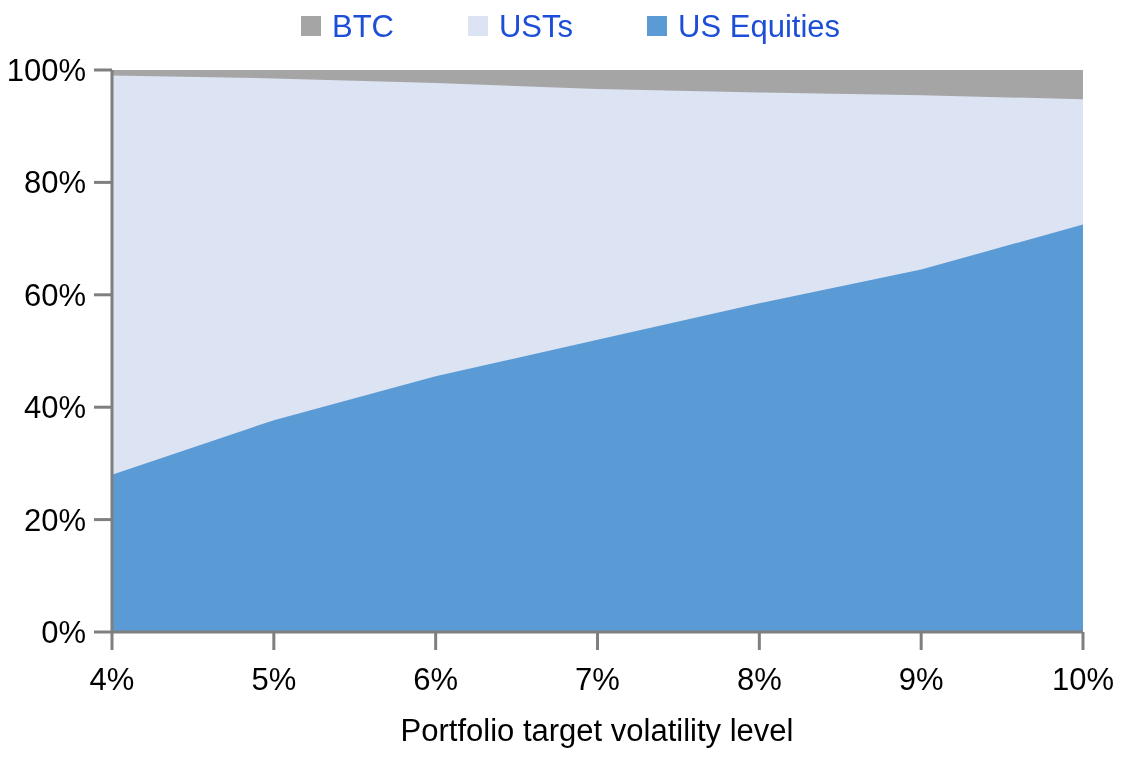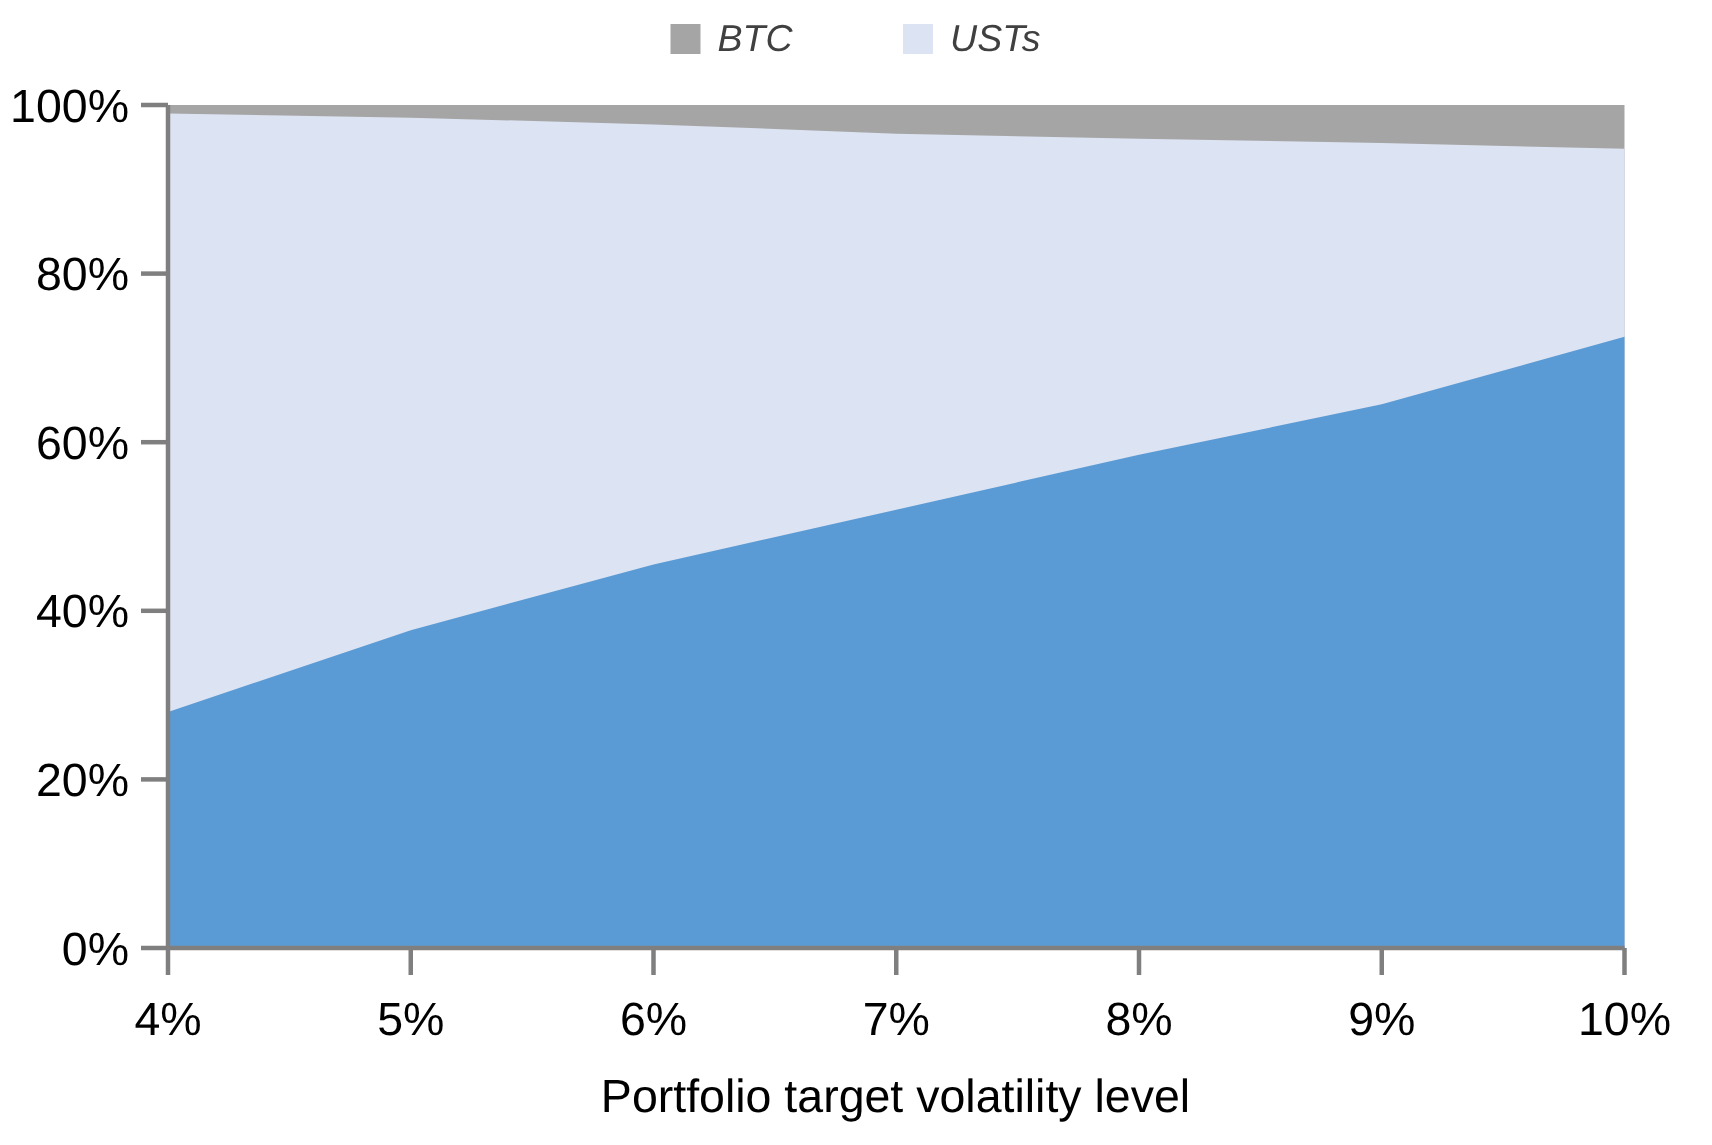--- a/index.html
+++ b/index.html
@@ -35,25 +35,24 @@
     display: flex;
     align-items: center;
     gap: 11px;
   }
   .legend-swatch {
     width: 20px;
     height: 20px;
     display: block;
   }
   .legend-label {
-    font-size: 25px;
-    color: #404040;
+    font-size: 31px;
+    color: #1d4ed8;
     line-height: 1;
     white-space: nowrap;
-    font-style: italic;
   }
   .plot-svg {
     position: absolute;
     left: 0;
     top: 0;
     width: 1141px;
     height: 763px;
   }
   .tick-label {
     font-family: "Liberation Sans", sans-serif;
@@ -72,20 +71,24 @@
 <div id="chart-root">
 
   <div class="legend">
     <div class="legend-item">
       <span class="legend-swatch" style="background:#a5a5a5"></span>
       <span class="legend-label">BTC</span>
     </div>
     <div class="legend-item">
       <span class="legend-swatch" style="background:#dce3f2"></span>
       <span class="legend-label">USTs</span>
+    </div>
+    <div class="legend-item">
+      <span class="legend-swatch" style="background:#5b9bd5"></span>
+      <span class="legend-label">US Equities</span>
     </div>
   </div>
 
   <svg class="plot-svg" viewBox="0 0 1141 763">
     <g>
       <path id="area-btc" fill="#a5a5a5" d="M 112 70 L 273.8333333333333 70 L 435.66666666666663 70 L 597.5 70 L 759.3333333333333 70 L 921.1666666666667 70 L 1083 70 L 1083 632 L 112 632 Z"></path>
       <path id="area-usts" fill="#dce3f2" d="M 112 75.62 L 273.8333333333333 78.43000000000006 L 435.66666666666663 82.92600000000004 L 597.5 89.10800000000006 L 759.3333333333333 92.48000000000002 L 921.1666666666667 95.29000000000008 L 1083 99.22400000000005 L 1083 632 L 112 632 Z"></path>
       <path id="area-equities" fill="#5b9bd5" d="M 112 474.64 L 273.8333333333333 420.126 L 435.66666666666663 376.28999999999996 L 597.5 339.76 L 759.3333333333333 303.23 L 921.1666666666667 269.51 L 1083 224.55 L 1083 632 L 112 632 Z"></path>
     </g>
 

